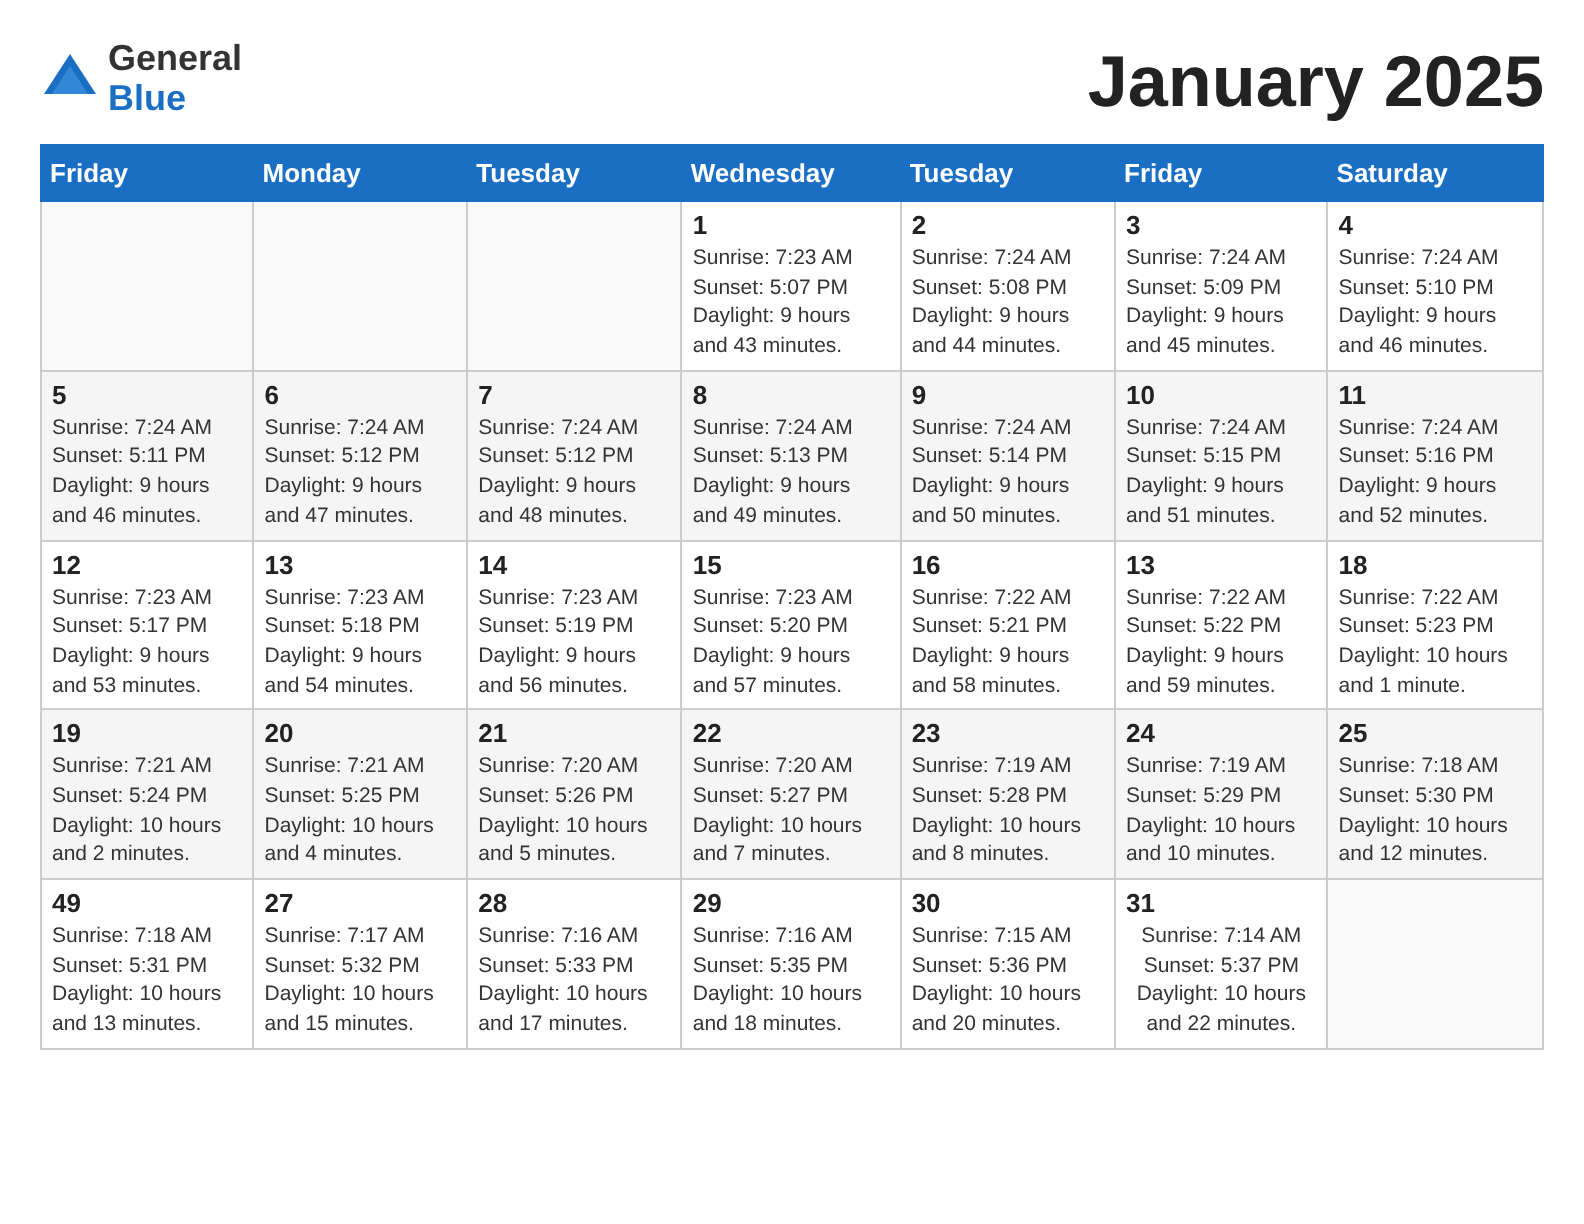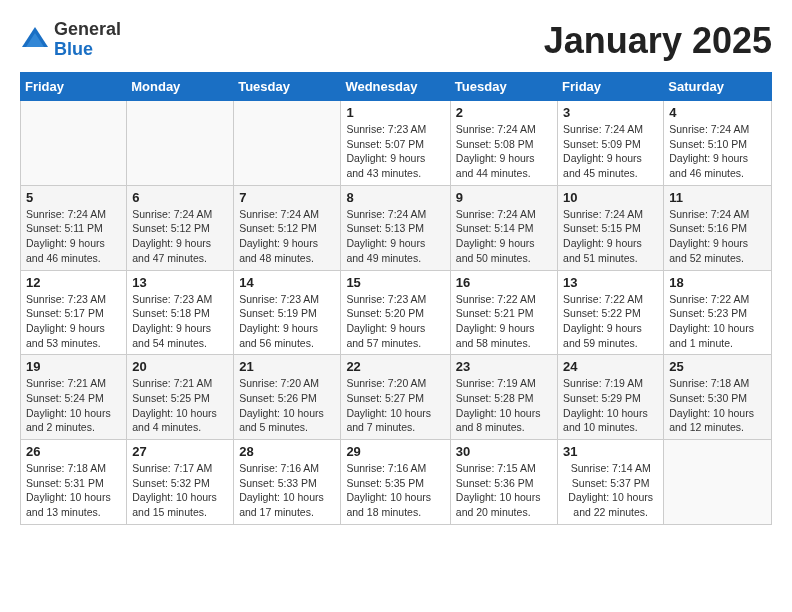--- a/index.html
+++ b/index.html
@@ -281,21 +281,21 @@
         </td>
         <td>
           <div class="day-number">25</div>
           <div class="day-info" style="white-space: pre-line;">Sunrise: 7:18 AM
 Sunset: 5:30 PM
 Daylight: 10 hours and 12 minutes.</div>
         </td>
       </tr>
       <tr>
         <td>
-          <div class="day-number">26</div>
+          <div class="day-number">49</div>
           <div class="day-info" style="white-space: pre-line;">Sunrise: 7:18 AM
 Sunset: 5:31 PM
 Daylight: 10 hours and 13 minutes.</div>
         </td>
         <td>
           <div class="day-number">27</div>
           <div class="day-info" style="white-space: pre-line;">Sunrise: 7:17 AM
 Sunset: 5:32 PM
 Daylight: 10 hours and 15 minutes.</div>
         </td>

